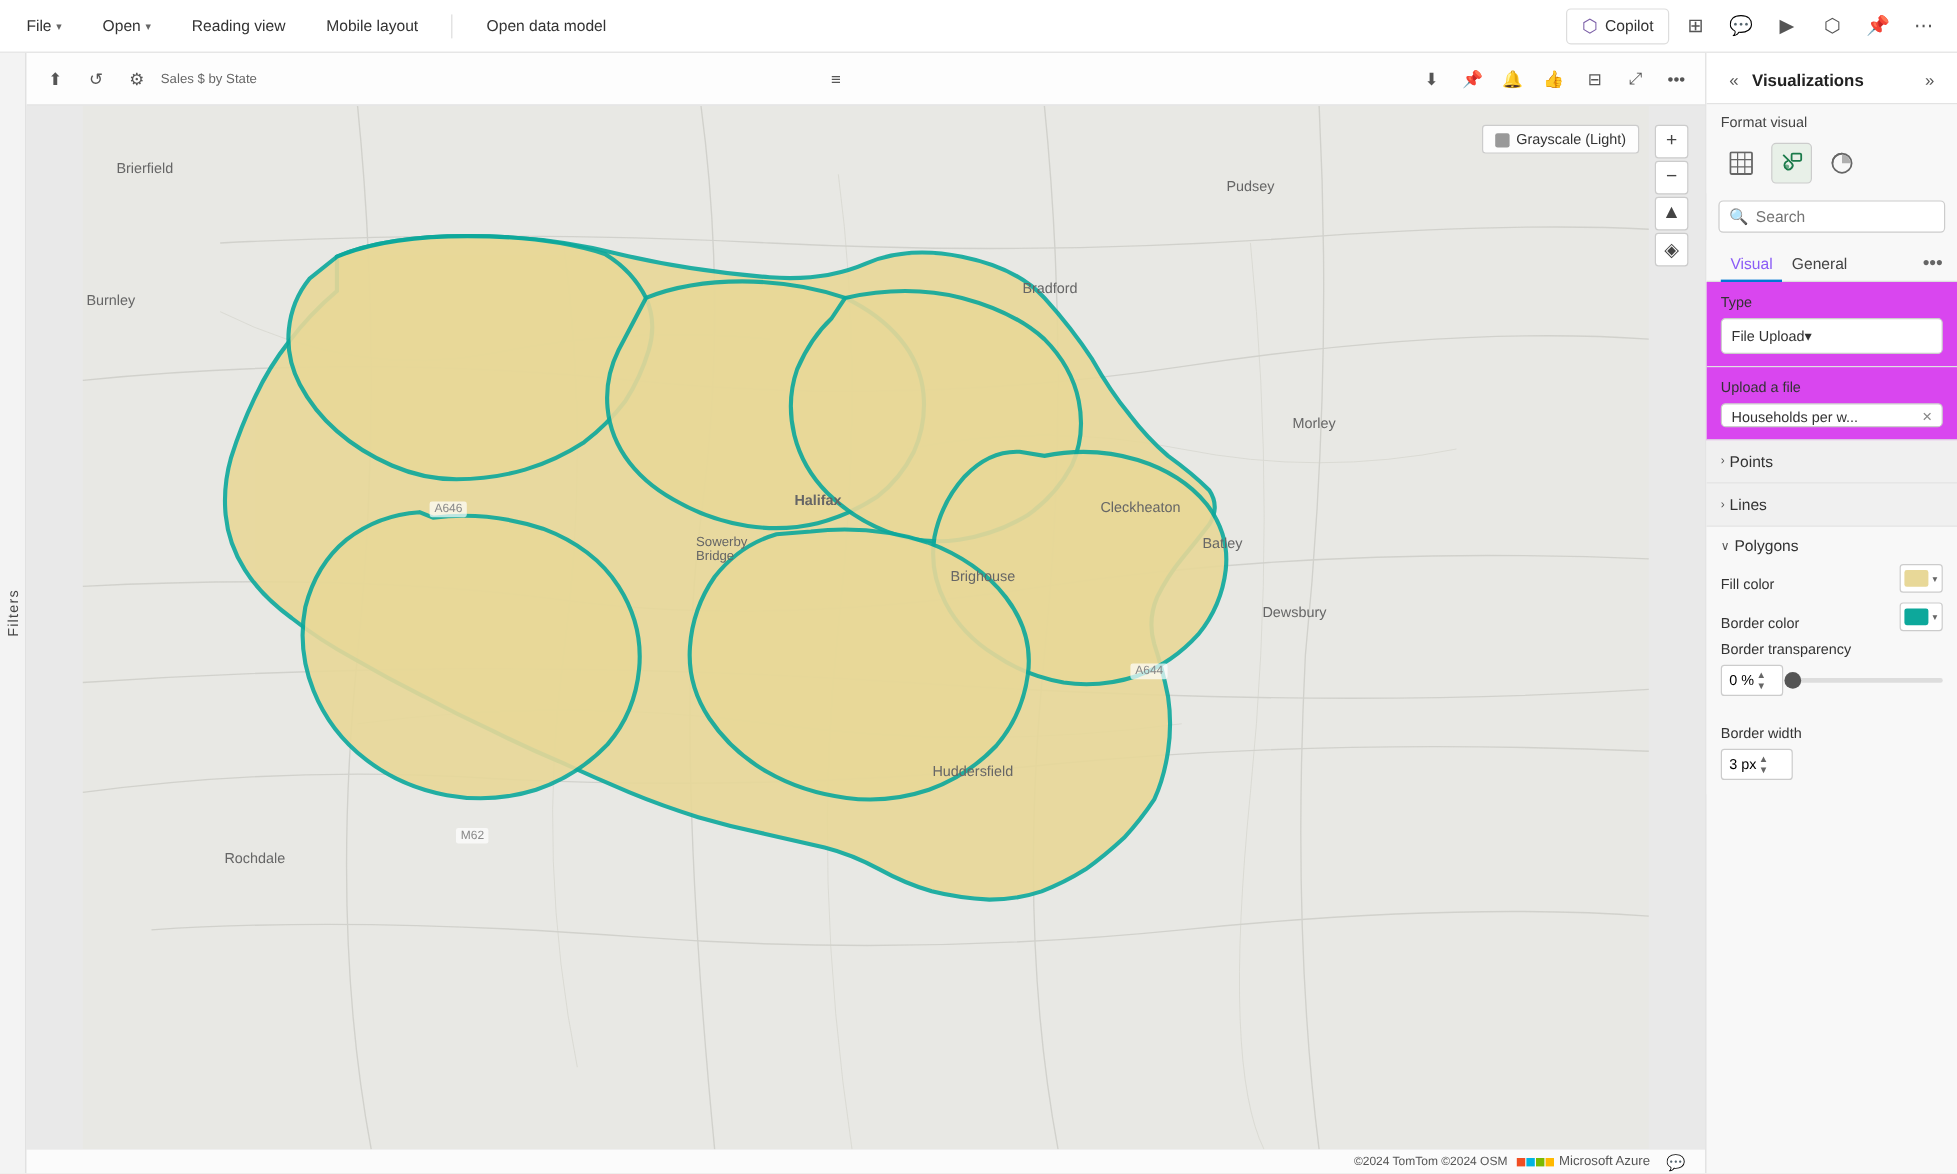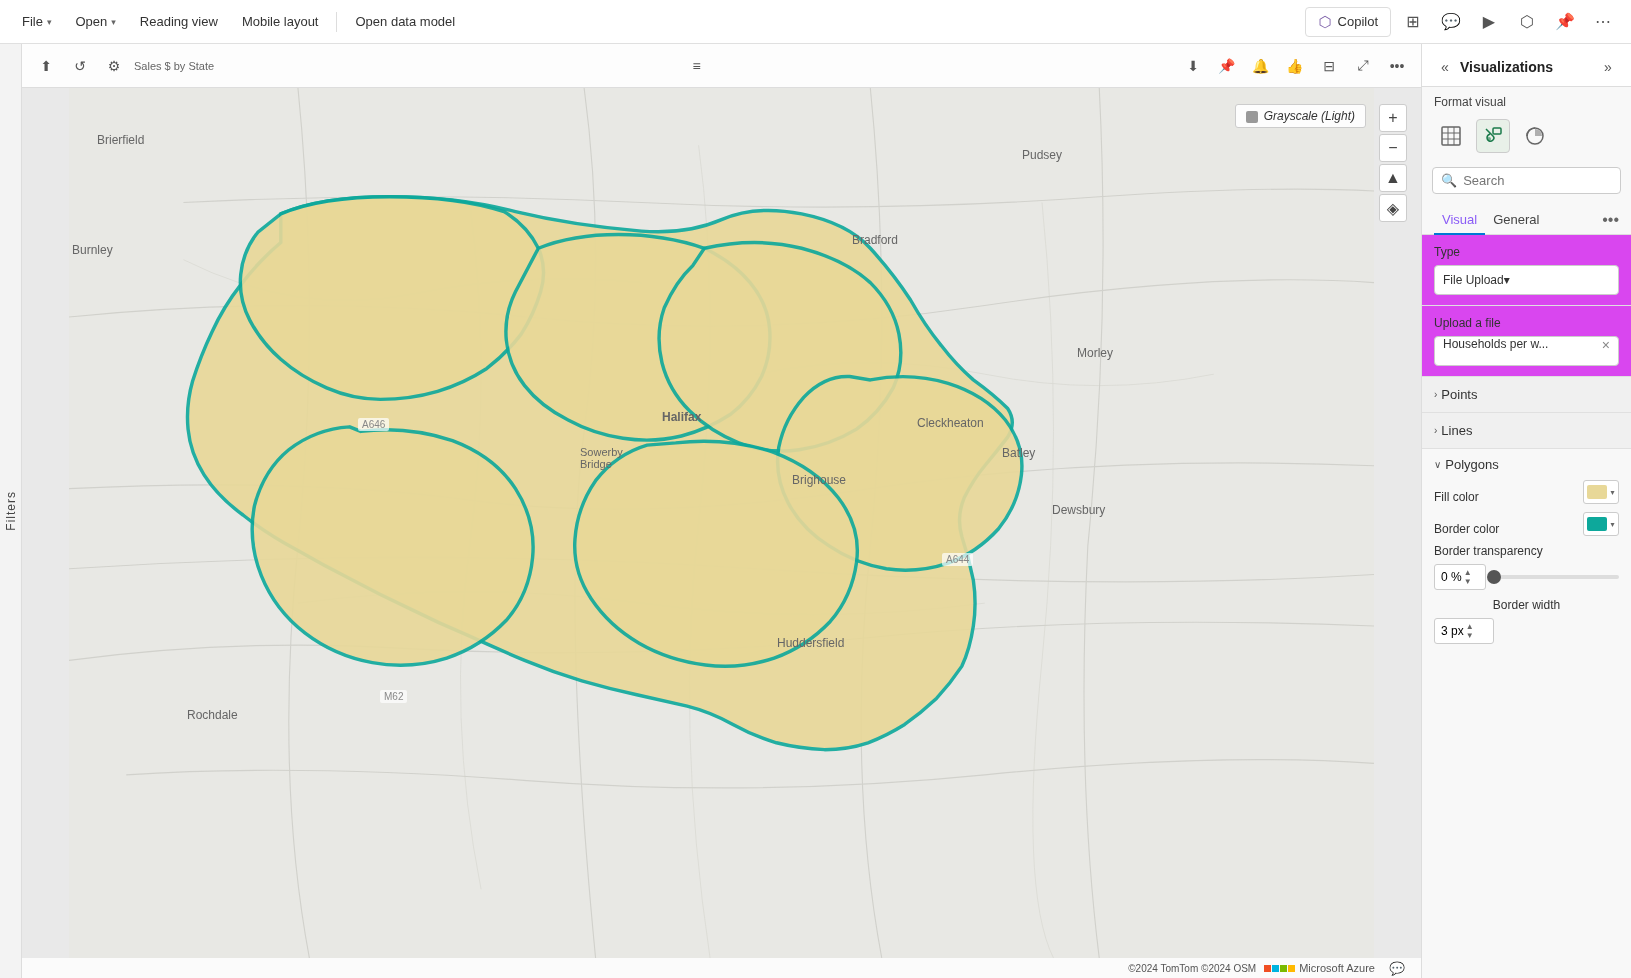--- a/index.html
+++ b/index.html
@@ -6,21 +6,21 @@
     body { font-family: 'Segoe UI', sans-serif; font-size: 13px; background: #f3f3f3; width: 1631px; height: 978px; overflow: hidden; display: flex; flex-direction: column; }
 
     
     .menu-bar {
       height: 44px;
       background: #fff;
       border-bottom: 1px solid #e0e0e0;
       display: flex;
       align-items: center;
       padding: 0 12px;
-      gap: 4px;
+      gap: 14px;
     }
     .menu-item {
       padding: 6px 10px;
       cursor: pointer;
       border-radius: 4px;
       font-size: 13px;
       color: #333;
       display: flex;
       align-items: center;
       gap: 4px;
@@ -146,21 +146,20 @@
       background: rgba(255,255,255,0.9);
       border: 1px solid #ccc;
       border-radius: 3px;
       padding: 4px 10px;
       font-size: 12px;
       color: #333;
       display: flex;
       align-items: flex-end;
       gap: 6px;
       z-index: 10;
-      font-style: italic;
     }
     .grayscale-dot { width: 12px; height: 12px; background: #999; border-radius: 2px; }
 
     
     .map-footer {
       position: absolute;
       bottom: 0; left: 0; right: 0;
       height: 20px;
       background: rgba(255,255,255,0.8);
       display: flex;
@@ -306,29 +305,29 @@
       color: #333;
       display: flex;
       align-items: center;
       justify-content: flex-start;
       cursor: pointer;
     }
 
     
     .upload-row {
       width: 100%;
-      height: 30px;
+      height: 20px;
       border: 1px solid #ccc;
       border-radius: 4px;
       background: #fff;
       padding: 0 8px;
       font-size: 12px;
       color: #333;
       display: flex;
-      align-items: flex-start;
+      align-items: flex-end;
       justify-content: space-between;
       cursor: pointer;
     }
     .upload-clear { color: #888; cursor: pointer; font-size: 14px; }
 
     
     .accordion-item {
       padding: 10px 12px;
       border-bottom: 1px solid #e0e0e0;
       background: #f0f0f0;
@@ -366,21 +365,21 @@
       border-radius: 3px;
       background: #fff;
       display: flex; align-items: center; justify-content: center;
       cursor: pointer; gap: 3px;
     }
     .color-swatch { width: 20px; height: 14px; border-radius: 2px; }
     .swatch-chevron { font-size: 8px; color: #666; }
 
     
     .transparency-row {
-      margin-bottom: 8px;
+      margin-bottom: 24px;
     }
     .transparency-control {
       display: flex;
       align-items: center;
       gap: 8px;
       margin-top: 4px;
     }
     .percent-box {
       width: 52px; height: 26px;
       border: 1px solid #ccc; border-radius: 3px;
@@ -398,21 +397,20 @@
       width: 14px; height: 14px;
       background: #555; border-radius: 50%;
       position: absolute;
       top: 50%; left: 0%;
       transform: translate(-50%, -50%);
     }
 
     
     .border-width-row {
       margin-bottom: 4px;
-      text-align: center;
     }
     .px-box {
       width: 60px; height: 26px;
       border: 1px solid #ccc; border-radius: 3px;
       background: #fff; font-size: 12px;
       display: flex; align-items: center;
       padding: 0 6px; gap: 2px;
       margin-top: 4px;
     }
 

